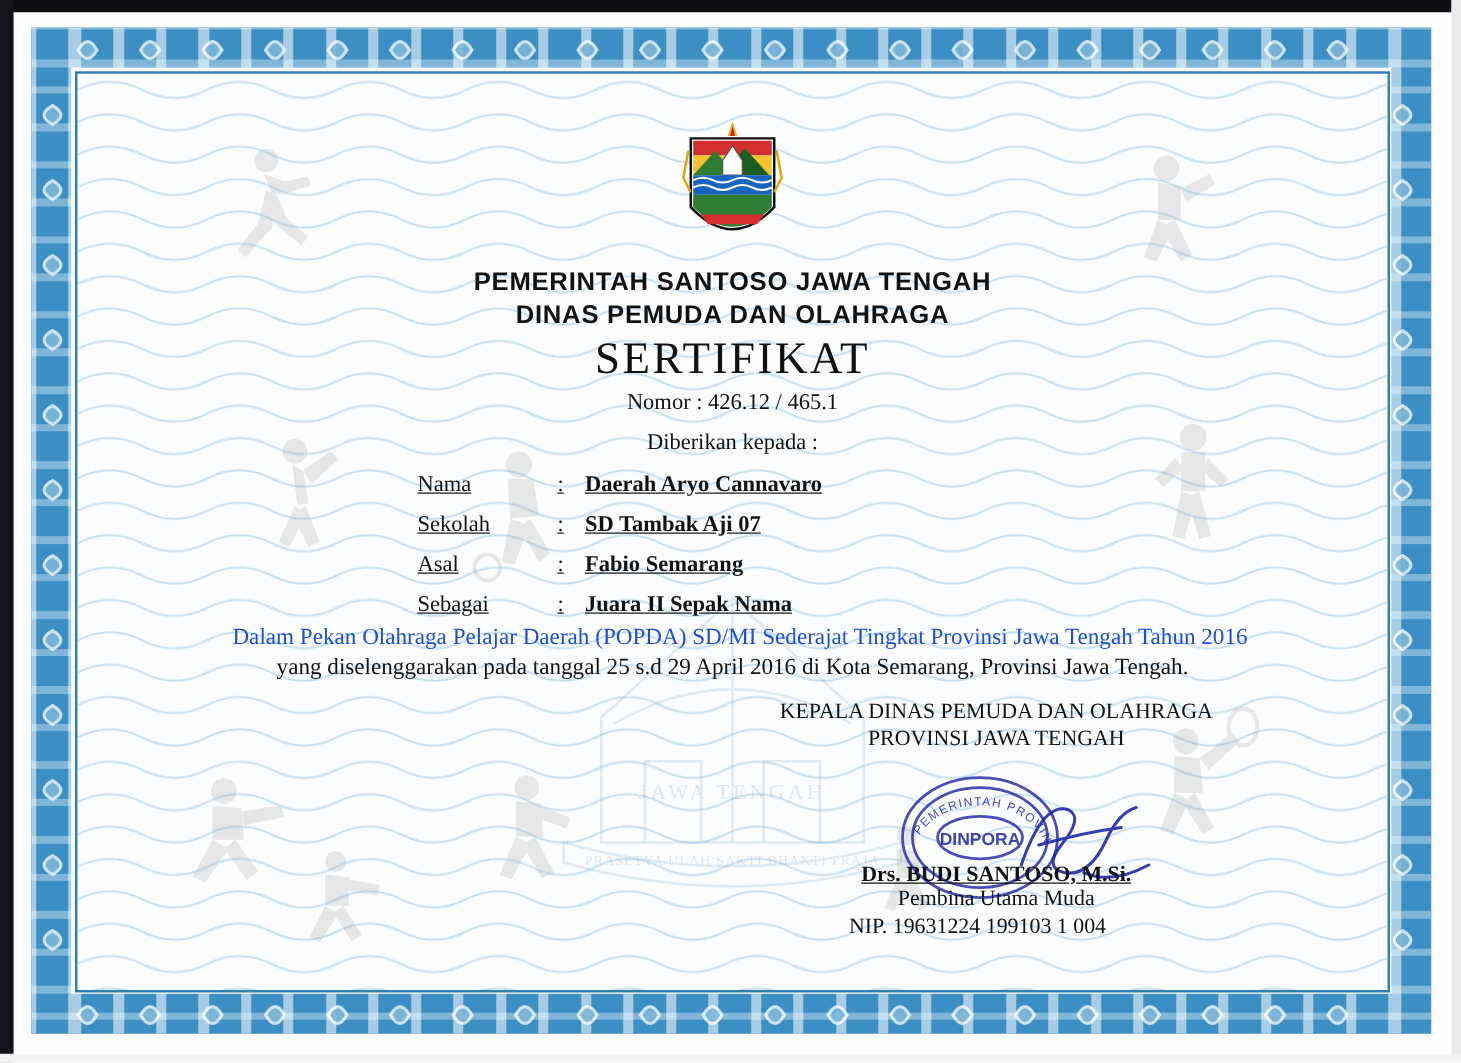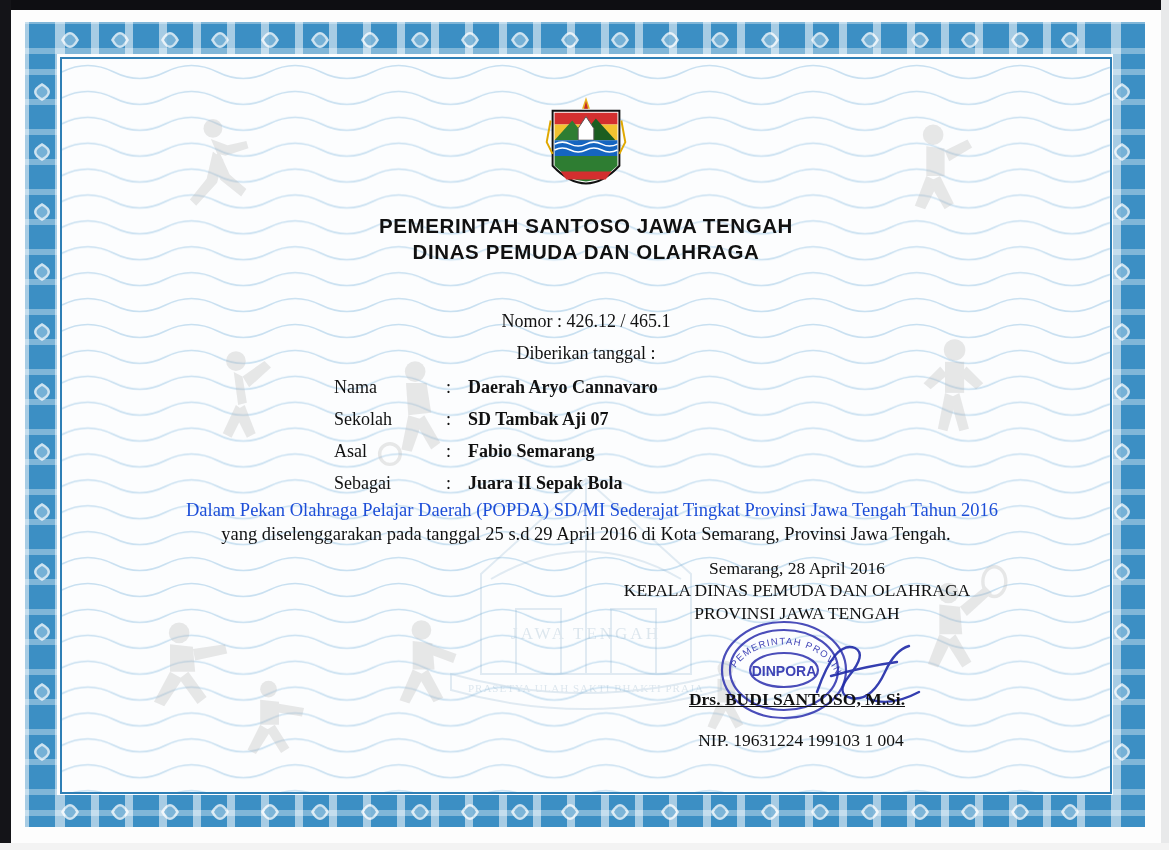--- a/index.html
+++ b/index.html
@@ -173,20 +173,21 @@
     font-size: 18px;
     color: #111;
   }
 
   .fields {
     position: absolute;
     top: 318px;
     left: 272px;
     width: 560px;
     text-align: left;
+    text-decoration: underline;
   }
   .field-row {
     display: flex;
     align-items: baseline;
     height: 32px;
     font-size: 18px;
   }
   .field-label {
     width: 112px;
     color: #111;
@@ -244,21 +245,21 @@
     top: 649px;
     right: 78px;
     width: 470px;
     text-align: center;
     font-size: 17.5px;
     color: #111;
   }
   .signer-nip {
     position: absolute;
     top: 671px;
-    right: 74px;
+    right: 93px;
     width: 470px;
     text-align: center;
     font-size: 17.5px;
     color: #111;
   }
 
   
   .stamp {
     position: absolute;
     left: 648px;
@@ -526,51 +527,51 @@
           <path d="M16 62 L80 62 L80 72 Q48 104 16 72 Z" fill="#2e7d32"></path>
 
           <path d="M22 78 L74 78 L68 86 L28 86 Z" fill="#d32f2f"></path>
 
           <path d="M12 26 L8 48 L14 60" fill="none" stroke="#e0a800" stroke-width="2"></path>
           <path d="M84 26 L88 48 L82 60" fill="none" stroke="#e0a800" stroke-width="2"></path>
         </svg>
 
         <div class="org-line1">PEMERINTAH SANTOSO JAWA TENGAH</div>
         <div class="org-line2">DINAS PEMUDA DAN OLAHRAGA</div>
+        <div class="title">SERTIFIKAT</div>
         <div class="number">Nomor : 426.12 / 465.1</div>
-        <div class="given-to">Diberikan tanggal :</div>
+        <div class="given-to">Diberikan kepada :</div>
 
         <div class="fields">
           <div class="field-row">
             <span class="field-label">Nama</span>
             <span class="field-colon">:</span>
             <span class="field-value">Daerah Aryo Cannavaro</span>
           </div>
           <div class="field-row">
             <span class="field-label">Sekolah</span>
             <span class="field-colon">:</span>
             <span class="field-value">SD Tambak Aji 07</span>
           </div>
           <div class="field-row">
             <span class="field-label">Asal</span>
             <span class="field-colon">:</span>
             <span class="field-value">Fabio Semarang</span>
           </div>
           <div class="field-row">
             <span class="field-label">Sebagai</span>
             <span class="field-colon">:</span>
-            <span class="field-value">Juara II Sepak Bola</span>
+            <span class="field-value">Juara II Sepak Nama</span>
           </div>
         </div>
 
         <div class="body-line1">Dalam Pekan Olahraga Pelajar Daerah (POPDA) SD/MI Sederajat Tingkat Provinsi Jawa Tengah Tahun 2016</div>
         <div class="body-line2">yang diselenggarakan pada tanggal 25 s.d 29 April 2016 di Kota Semarang, Provinsi Jawa Tengah.</div>
 
         <div class="sign-block">
-          <div class="sign-place">Semarang, 28 April 2016</div>
           <div class="sign-office1">KEPALA DINAS PEMUDA DAN OLAHRAGA</div>
           <div class="sign-office2">PROVINSI JAWA TENGAH</div>
         </div>
 
         <svg class="stamp" viewBox="0 0 148 110">
           <g stroke="#2b2fae" fill="none" stroke-width="2.2" opacity="0.85">
             <ellipse cx="74" cy="55" rx="62" ry="48"></ellipse>
             <ellipse cx="74" cy="55" rx="54" ry="40"></ellipse>
             <ellipse cx="74" cy="55" rx="34" ry="17"></ellipse>
           </g>
@@ -585,18 +586,19 @@
 
         <svg class="signature-scribble" viewBox="0 0 150 110">
           <g fill="none" stroke="#1f2aa8" stroke-width="2.4" opacity="0.9" stroke-linecap="round">
             <path d="M10 78 q18 -52 38 -44 q12 6 -6 28 q-14 18 2 22 q20 4 34 -26 q10 -22 24 -26"></path>
             <path d="M24 62 q36 -10 66 -14"></path>
             <path d="M60 84 q22 10 52 -6"></path>
           </g>
         </svg>
 
         <div class="signer-name">Drs. BUDI SANTOSO, M.Si.</div>
+        <div class="signer-rank">Pembina Utama Muda</div>
         <div class="signer-nip">NIP. 19631224 199103 1 004</div>
 
       </div>
     </div>
   </div>
 </div>
 
 </body></html>

